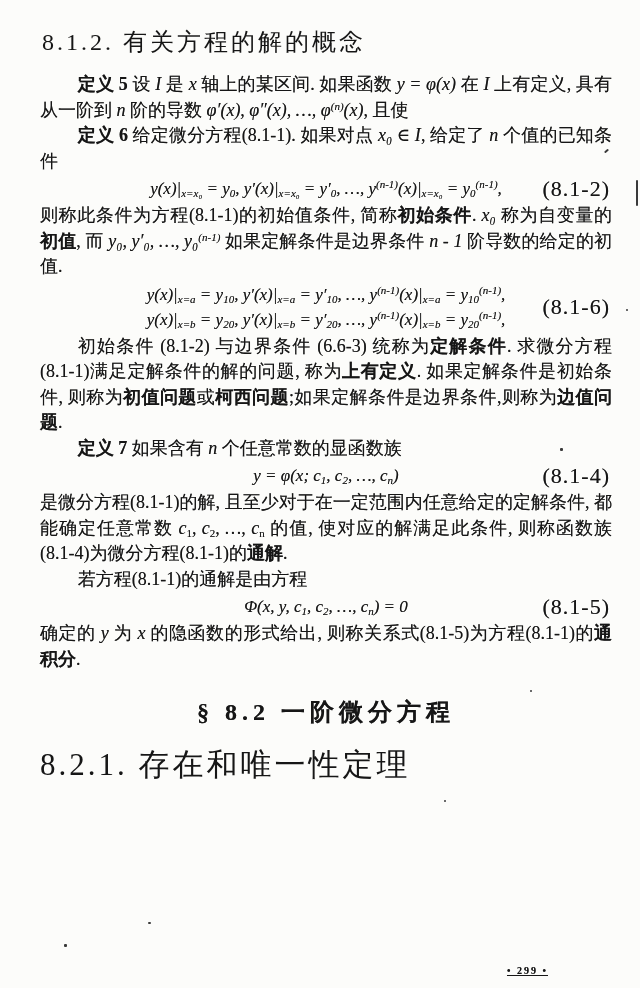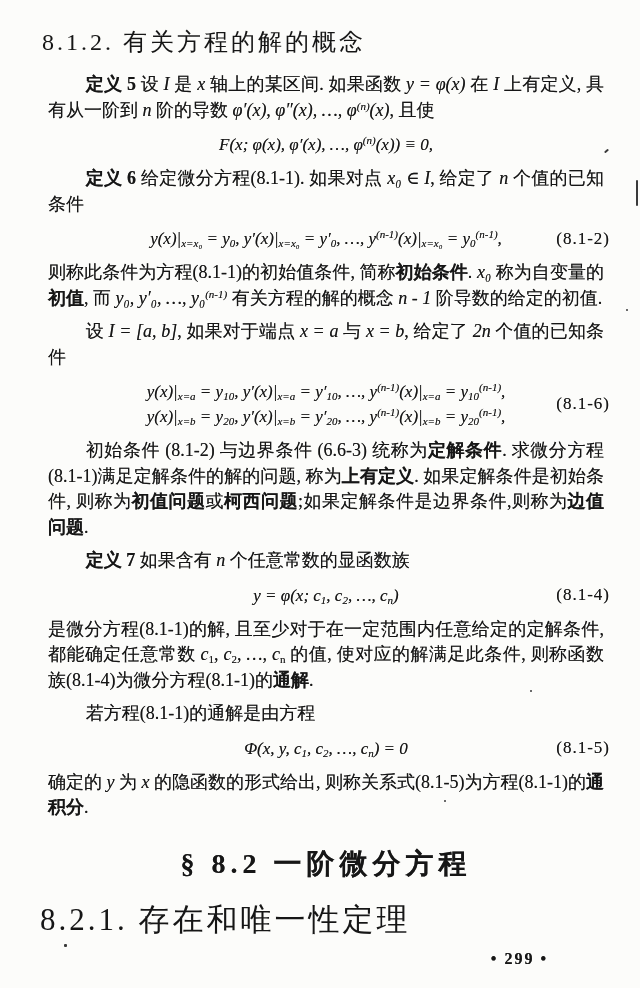--- a/index.html
+++ b/index.html
@@ -11,69 +11,66 @@
   #doc{
     position:absolute;left:0;top:0;width:640px;height:988px;
     padding:26px 28px 0 40px;box-sizing:border-box;
   }
   .h1{
     font-size:24px;letter-spacing:3px;margin:0 0 14px 2px;
     font-weight:500;
   }
   .p{
     font-size:18px;line-height:25.5px;text-align:justify;
-    margin:8px;text-shadow:0 0 .4px rgba(0,0,0,.55);
+    margin:0;text-shadow:0 0 .4px rgba(0,0,0,.55);
   }
   .indent{text-indent:2.1em;}
   .b{font-weight:bold;}
   .i{font-style:italic;}
   .formula{
     position:relative;text-align:center;font-style:italic;
     font-size:17px;padding:1px 0;margin:1px 0;
     text-shadow:0 0 .4px rgba(0,0,0,.55);
   }
   .fline{line-height:25px;}
   .eqnum{
     position:absolute;right:2px;top:50%;transform:translateY(-50%);
-    font-style:normal;font-size:17px;letter-spacing:1px;
+    font-style:normal;font-size:22px;letter-spacing:1px;
   }
   sup,sub{font-size:11px;line-height:0;letter-spacing:0;}
   sup{vertical-align:.55em;}
   sub{vertical-align:-.25em;}
   .hc{
-    font-size:28px;font-weight:bold;text-align:center;letter-spacing:5px;
+    font-size:24px;font-weight:bold;text-align:center;letter-spacing:5px;
     margin:24px 0 16px 0;text-shadow:0 0 .5px rgba(0,0,0,.6);
   }
   .h2{
     font-size:31px;letter-spacing:3px;font-weight:500;
     margin:14px 0 22px 0;
   }
   .footer{
-    position:absolute;right:92px;bottom:20px;
-    font-size:16px;font-weight:bold;letter-spacing:2px;
+    position:absolute;right:92px;bottom:12px;
+    font-size:10px;font-weight:bold;letter-spacing:2px;
     text-shadow:0 0 .4px rgba(0,0,0,.6);
+    text-decoration:underline;
   }
   .speck{position:absolute;background:#3a3a3a;border-radius:1px;}
 </style>
 </head>
 <body>
 
 <div id="doc">
     <div class="h1"><span>8.1.2. 有关方程的解的概念</span></div>
     <div class="p indent"><span class="b">定义 5</span><span>  设 </span><span class="i">I</span><span> 是 </span><span class="i">x</span><span> 轴上的某区间. 如果函数 </span><span class="i">y = φ(x)</span><span> 在 </span><span class="i">I</span><span> 上有定义, 具有从一阶到 </span><span class="i">n</span><span> 阶的导数 </span><span class="i">φ′(x), φ″(x), …, φ</span><sup class="i">(n)</sup><span class="i">(x)</span><span>, 且使</span></div>
-    <div class="formula">
-      <div class="fline"><span>F(x; φ(x), φ′(x), …, φ</span><sup>(n)</sup><span>(x)) ≡ 0,</span></div>
-    </div>
     <div class="p indent"><span class="b">定义 6</span><span>  给定微分方程(8.1-1). 如果对点 </span><span class="i">x₀ ∈ I</span><span>, 给定了 </span><span class="i">n</span><span> 个值的已知条件</span></div>
     <div class="formula">
       <div class="fline"><span>y(x)|</span><sub>x=x₀</sub><span> = y</span><sub>0</sub><span>, y′(x)|</span><sub>x=x₀</sub><span> = y′</span><sub>0</sub><span>, …, y</span><sup>(n-1)</sup><span>(x)|</span><sub>x=x₀</sub><span> = y</span><sub>0</sub><sup>(n-1)</sup><span>,</span></div>
       <span class="eqnum">(8.1-2)</span>
     </div>
-    <div class="p"><span>则称此条件为方程(8.1-1)的初始值条件, 简称</span><span class="b">初始条件</span><span>. </span><span class="i">x₀</span><span> 称为自变量的</span><span class="b">初值</span><span>, 而 </span><span class="i">y₀, y′₀, …, y₀</span><sup class="i">(n-1)</sup><span> 有关方程的解的概念 </span><span class="i">n - 1</span><span> 阶导数的给定的初值.</span></div>
-    <div class="p indent"><span>设 </span><span class="i">I = [a, b]</span><span>, 如果对于端点 </span><span class="i">x = a</span><span> 与 </span><span class="i">x = b</span><span>, 给定了 </span><span class="i">2n</span><span> 个值的已知条件</span></div>
+    <div class="p"><span>则称此条件为方程(8.1-1)的初始值条件, 简称</span><span class="b">初始条件</span><span>. </span><span class="i">x₀</span><span> 称为自变量的</span><span class="b">初值</span><span>, 而 </span><span class="i">y₀, y′₀, …, y₀</span><sup class="i">(n-1)</sup><span> 如果定解条件是边界条件 </span><span class="i">n - 1</span><span> 阶导数的给定的初值.</span></div>
     <div class="formula">
       <div class="fline"><span>y(x)|</span><sub>x=a</sub><span> = y</span><sub>10</sub><span>, y′(x)|</span><sub>x=a</sub><span> = y′</span><sub>10</sub><span>, …, y</span><sup>(n-1)</sup><span>(x)|</span><sub>x=a</sub><span> = y</span><sub>10</sub><sup>(n-1)</sup><span>,</span></div>
       <div class="fline"><span>y(x)|</span><sub>x=b</sub><span> = y</span><sub>20</sub><span>, y′(x)|</span><sub>x=b</sub><span> = y′</span><sub>20</sub><span>, …, y</span><sup>(n-1)</sup><span>(x)|</span><sub>x=b</sub><span> = y</span><sub>20</sub><sup>(n-1)</sup><span>,</span></div>
       <span class="eqnum">(8.1-6)</span>
     </div>
     <div class="p indent"><span>初始条件 (8.1-2) 与边界条件 (6.6-3) 统称为</span><span class="b">定解条件</span><span>. 求微分方程(8.1-1)满足定解条件的解的问题, 称为</span><span class="b">上有定义</span><span>. 如果定解条件是初始条件, 则称为</span><span class="b">初值问题</span><span>或</span><span class="b">柯西问题</span><span>;如果定解条件是边界条件,则称为</span><span class="b">边值问题</span><span>.</span></div>
     <div class="p indent"><span class="b">定义 7</span><span>  如果含有 </span><span class="i">n</span><span> 个任意常数的显函数族</span></div>
     <div class="formula">
       <div class="fline"><span>y = φ(x; c</span><sub>1</sub><span>, c</span><sub>2</sub><span>, …, c</span><sub>n</sub><span>)</span></div>
       <span class="eqnum">(8.1-4)</span>

